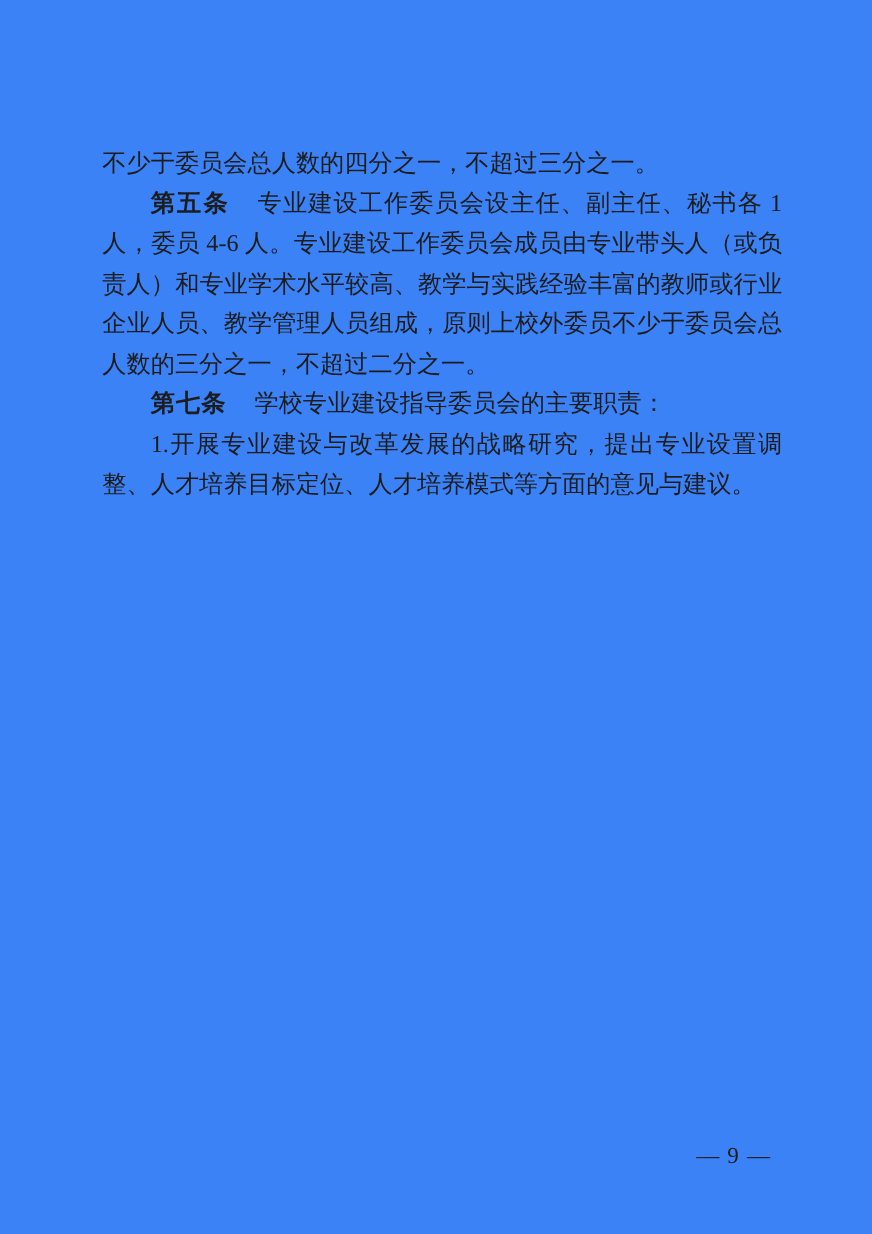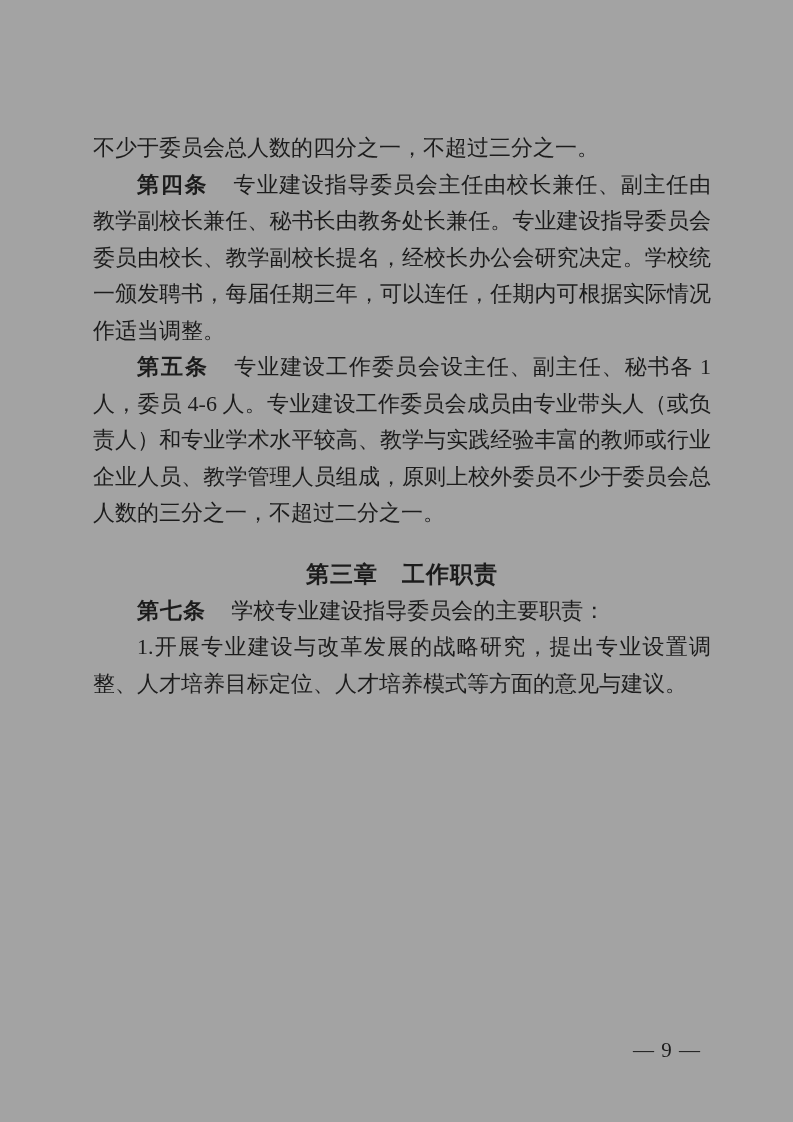--- a/index.html
+++ b/index.html
@@ -4,21 +4,21 @@
 <style>
   html, body {
     margin: 0;
     padding: 0;
     background: #ffffff;
   }
   .page {
     position: relative;
     width: 793px;
     height: 1122px;
-    background: #a3a3a3;
+    background: #3b82f6;
     overflow: hidden;
     font-family: "Liberation Serif", serif;
     color: #1c1c1c;
   }
   .body-text {
     position: absolute;
     left: 93px;
     top: 130px;
     width: 618px;
     font-size: 22px;
@@ -59,26 +59,24 @@
   }
 </style>
 </head>
 <body>
 
 <div class="page">
   <div class="body-text">
 
     <p class="para no-indent">不少于委员会总人数的四分之一，不超过三分之一。</p>
 
-    <p class="para"><span class="term">第四条</span><span>专业建设指导委员会主任由校长兼任、副主任由教学副校长兼任、秘书长由教务处长兼任。专业建设指导委员会委员由校长、教学副校长提名，经校长办公会研究决定。学校统一颁发聘书，每届任期三年，可以连任，任期内可根据实际情况作适当调整。</span></p>
 
     <p class="para"><span class="term">第五条</span><span>专业建设工作委员会设主任、副主任、秘书各 1 人，委员 4-6 人。专业建设工作委员会成员由专业带头人（或负责人）和专业学术水平较高、教学与实践经验丰富的教师或行业企业人员、教学管理人员组成，原则上校外委员不少于委员会总人数的三分之一，不超过二分之一。</span></p>
 
 
-    <h2 class="chapter-heading">第三章　工作职责</h2>
 
     <p class="para"><span class="term">第七条</span><span>学校专业建设指导委员会的主要职责：</span></p>
 
     <p class="para">1.开展专业建设与改革发展的战略研究，提出专业设置调整、人才培养目标定位、人才培养模式等方面的意见与建议。</p>
 
 
 
   </div>
 
   <div class="page-number">— 9 —</div>

